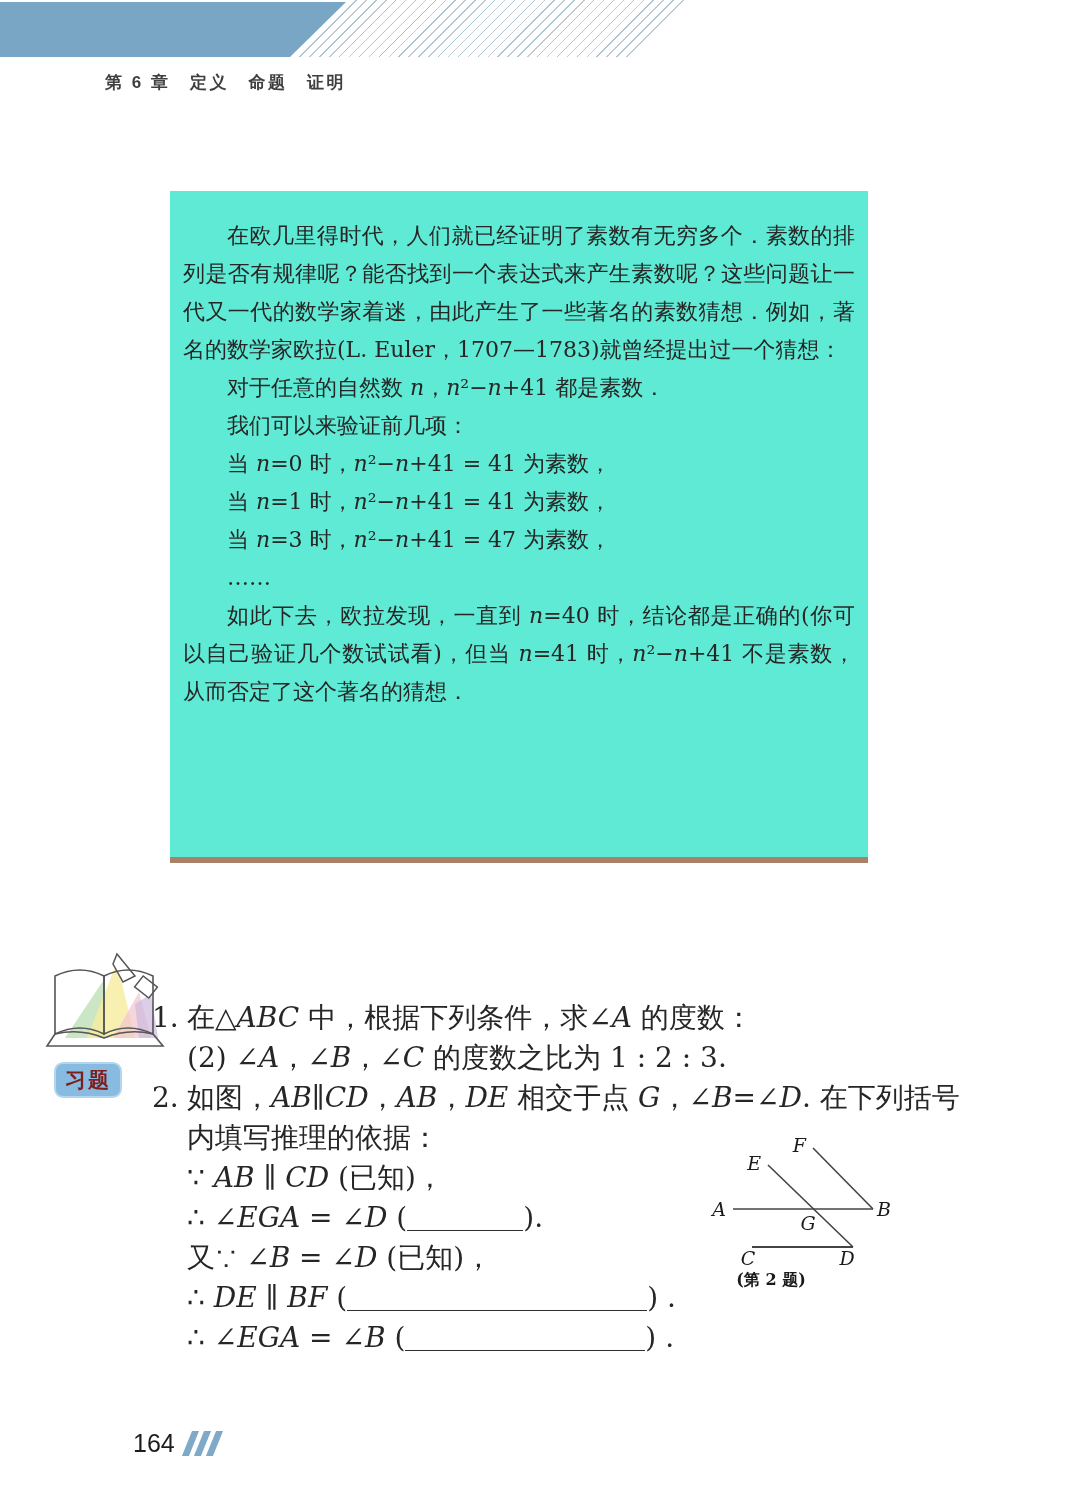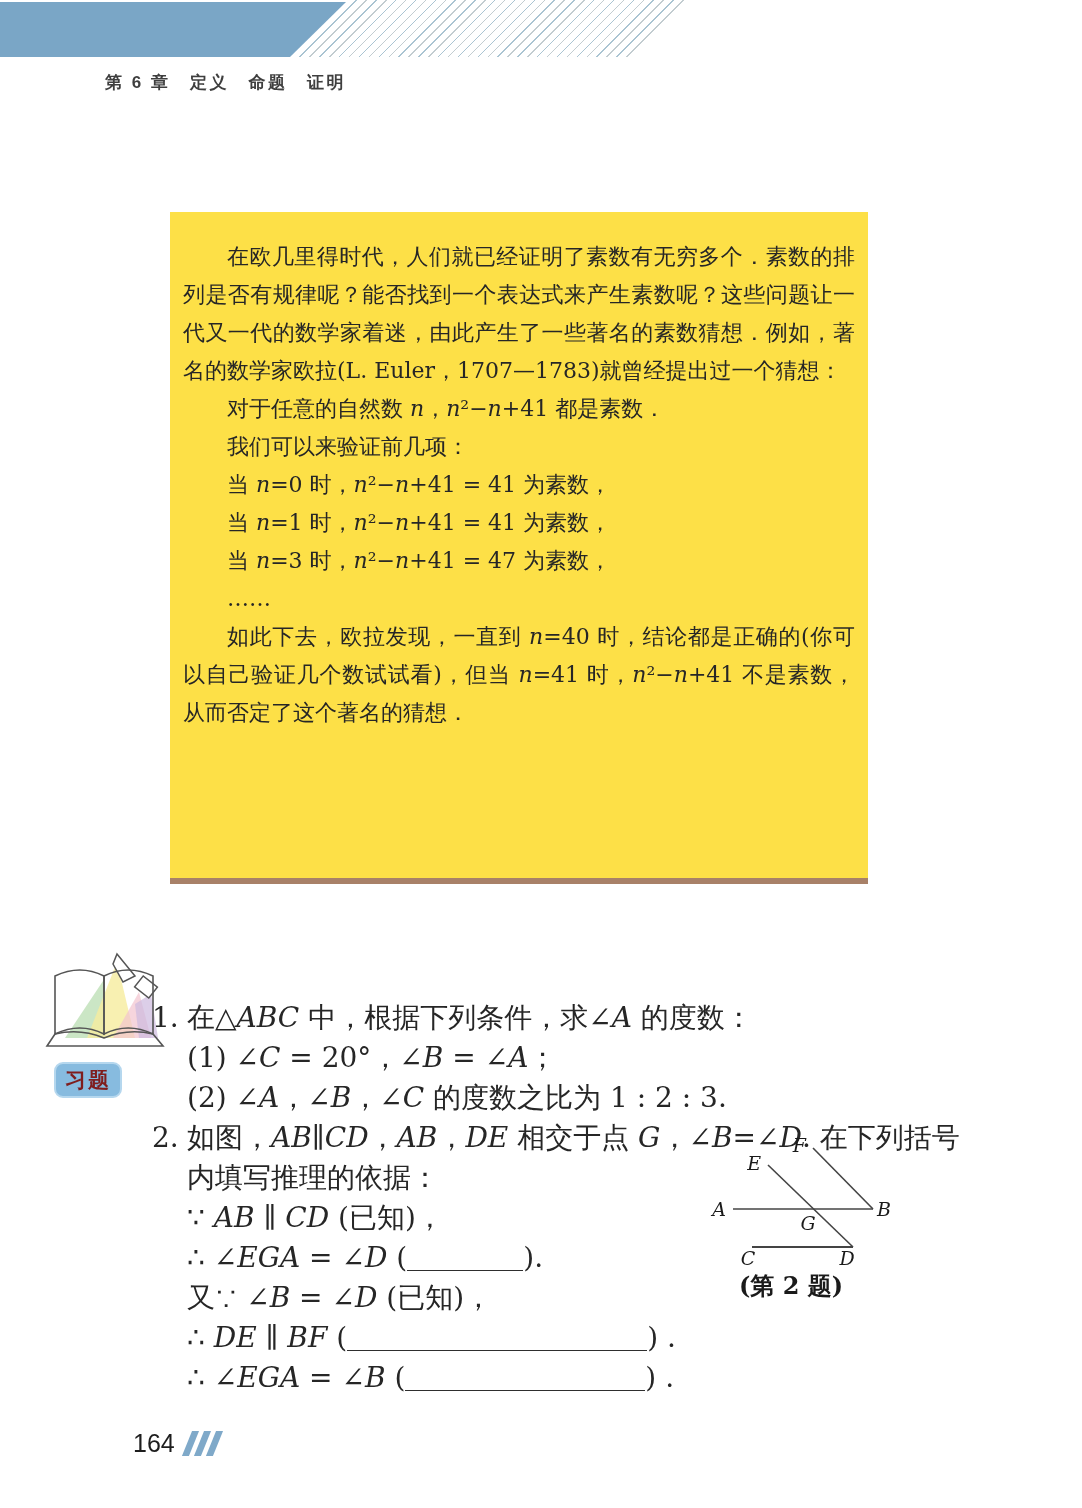--- a/index.html
+++ b/index.html
@@ -9,22 +9,22 @@
   
   .banner-blue{position:absolute;left:0;top:2px;width:346px;height:55px;background:#7aa6c6;
                clip-path:polygon(0 0,100% 0,calc(100% - 56px) 100%,0 100%);}
   .banner-hatch{position:absolute;left:298px;top:0;width:392px;height:57px;
                 clip-path:polygon(57px 0,100% 0,calc(100% - 57px) 100%,0 100%);
                 background:repeating-linear-gradient(135deg,transparent 0px,transparent 6px,#c2ccd0 6px,#c2ccd0 7px,transparent 7px,transparent 13px,#aac4d2 13px,#aac4d2 14px);}
   .chapter-title{position:absolute;left:105px;top:71px;font-family:"Liberation Sans",sans-serif;
                  font-size:17px;font-weight:bold;color:#3f3f3f;letter-spacing:2.5px;}
 
   
-  .reading-box{position:absolute;left:170px;top:212px;width:698px;height:672px;
-               background:#fde047;border-bottom:6px solid #a88168;box-sizing:border-box;
+  .reading-box{position:absolute;left:170px;top:191px;width:698px;height:672px;
+               background:#5eead4;border-bottom:6px solid #a88168;box-sizing:border-box;
                padding:26px 13px 0 13px;font-size:22px;line-height:38px;text-align:justify;}
   .reading-box p{margin:0;}
   .ind{text-indent:2em;}
   .math i{font-style:italic;}
 
   
   .problems{position:absolute;left:152px;top:952px;width:885px;font-size:28px;margin-top:46px;}
   .p-line{height:40px;line-height:40px;white-space:nowrap;}
   .pnum{display:inline-block;width:35px;}
   .indent{padding-left:35px;}
@@ -34,22 +34,22 @@
   
   .book-icon{position:absolute;left:45px;top:948px;}
   .badge{position:absolute;left:54px;top:1062px;width:64px;height:32px;background:#87bbdf;
          border:2px solid #b5d7ee;border-radius:9px;color:#7f1d1d;text-align:center;
          line-height:32px;font-size:21px;font-weight:bold;
          font-family:"Liberation Sans",sans-serif;letter-spacing:2px;}
 
   
   .fig2{position:absolute;left:700px;top:1128px;width:190px;height:150px;}
   .fig2 text{font-family:"DejaVu Serif",serif;font-style:italic;font-size:19px;fill:#1a1a1a;}
-  .fig2-caption{position:absolute;left:696px;top:1270px;width:190px;text-align:center;
-                font-size:24px;font-weight:600;color:#1a1a1a;}
+  .fig2-caption{position:absolute;left:676px;top:1270px;width:190px;text-align:center;
+                font-size:16px;font-weight:600;color:#1a1a1a;}
 
   
   .footer{position:absolute;left:133px;top:1388px;display:flex;align-items:center;margin-top:41px;}
   .page-num{font-family:"Liberation Sans",sans-serif;font-size:25px;color:#1d1d1d;}
   .slash{display:inline-block;width:7px;height:25px;background:#7fa9c9;transform:skewX(-22deg);
          margin-left:5px;}
   .slash.first{margin-left:12px;}
 </style>
 </head>
 <body>
@@ -81,21 +81,20 @@
       <rect x="92" y="32" width="18" height="14" transform="rotate(38 101 39)" fill="#ffffff" stroke="#555555" stroke-width="1.5"></rect>
       <path d="M10,28 Q35,16 59,28 L59,86 Q35,74 10,86 Z" fill="none" stroke="#555555" stroke-width="1.6"></path>
       <path d="M108,28 Q83,16 59,28 L59,86 Q83,74 108,86 Z" fill="none" stroke="#555555" stroke-width="1.6"></path>
       <path d="M10,86 Q35,80 59,90 Q83,80 108,86 L118,98 L2,98 Z" fill="none" stroke="#555555" stroke-width="1.6"></path>
     </svg>
   </div>
   <div class="badge">习题</div>
 
   <div class="problems">
     <div class="p-line"><span class="pnum">1.</span><span class="math">在△<i>ABC</i> 中，根据下列条件，求∠<i>A</i> 的度数：</span></div>
-    <div class="p-line indent math">(1) ∠<i>C</i> = 20°，∠<i>B</i> = ∠<i>A</i>；</div>
     <div class="p-line indent math">(2) ∠<i>A</i>，∠<i>B</i>，∠<i>C</i> 的度数之比为 1 : 2 : 3.</div>
     <div class="p-line"><span class="pnum">2.</span><span class="math">如图，<i>AB</i>∥<i>CD</i>，<i>AB</i>，<i>DE</i> 相交于点 <i>G</i>，∠<i>B</i>=∠<i>D</i>. 在下列括号</span></div>
     <div class="p-line indent">内填写推理的依据：</div>
     <div class="p-line indent"><span class="math">∵ <i>AB</i> ∥ <i>CD</i> (已知)，</span></div>
     <div class="p-line indent"><span class="math">∴ ∠<i>EGA</i> = ∠<i>D</i> (</span><span class="blank b1"></span><span class="math">).</span></div>
     <div class="p-line indent"><span class="math">又∵ ∠<i>B</i> = ∠<i>D</i> (已知)，</span></div>
     <div class="p-line indent"><span class="math">∴ <i>DE</i> ∥ <i>BF</i> (</span><span class="blank b3"></span><span class="math">) .</span></div>
     <div class="p-line indent"><span class="math">∴ ∠<i>EGA</i> = ∠<i>B</i> (</span><span class="blank b2"></span><span class="math">) .</span></div>
   </div>
 

